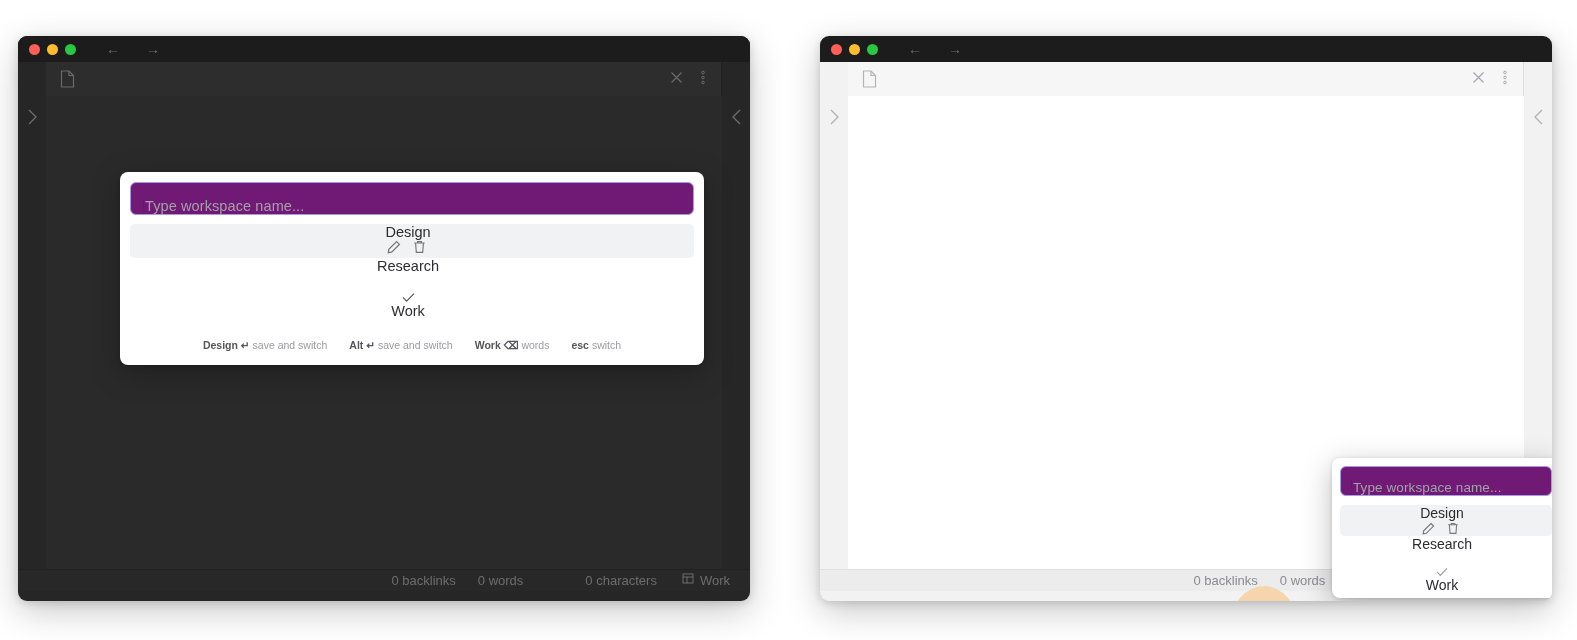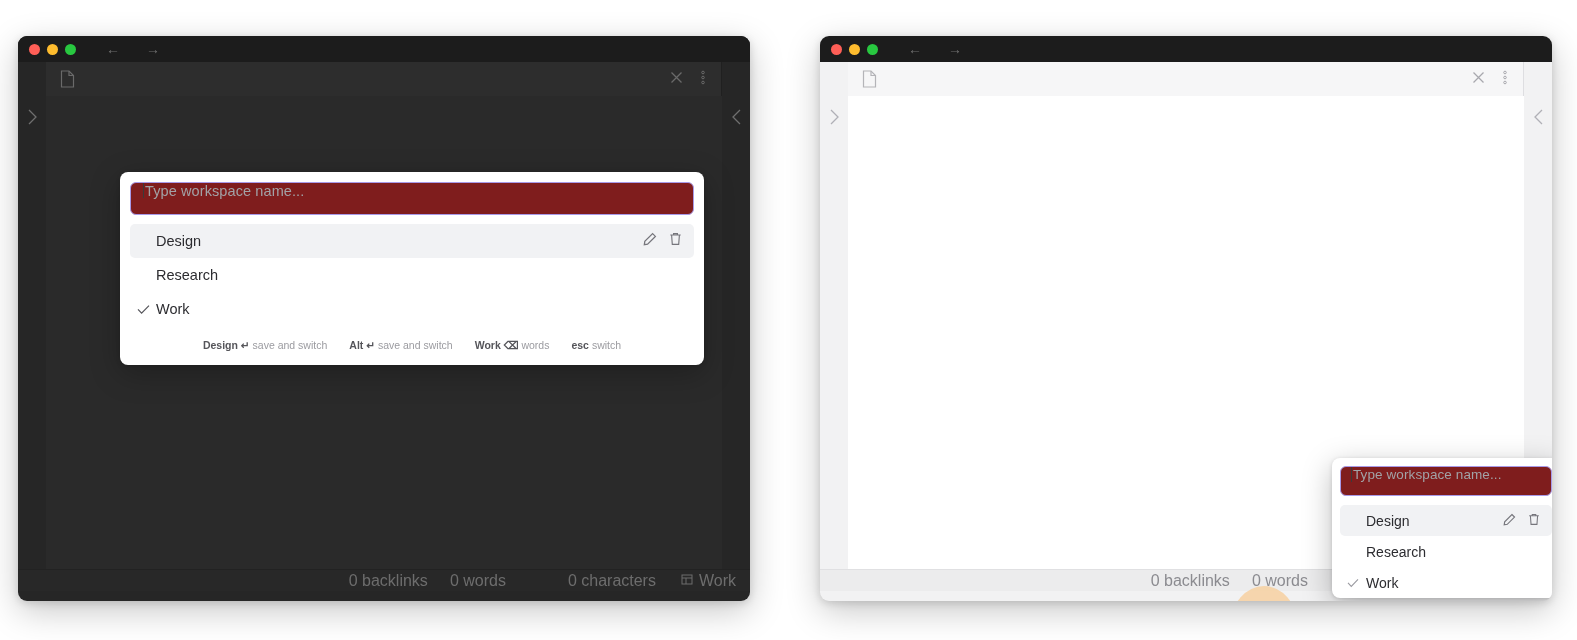--- a/index.html
+++ b/index.html
@@ -60,22 +60,22 @@
   .rail svg { display:block; }
   .content { flex:1; position:relative; }
 
   
   .statusbar {
     height:22px;
     display:flex;
     align-items:center;
     justify-content:flex-end;
     gap:0;
-    font-size:16px;
-    padding-right:14px;
+    font-size:13px;
+    padding-right:20px;
   }
   .st-item { padding:0 11px; white-space:nowrap; }
   .st-group { display:flex;gap:40px; }
   .st-ws { display:flex; align-items:center; gap:5px; padding-left:14px; }
 
   
   #win-dark { left:18px; top:36px; width:732px; height:565px; background:#262626; }
   #win-dark .tabstrip { background:#2a2a2a; }
   #win-dark .tab-left-pad, #win-dark .tab-right-pad { background:#262626; }
   #win-dark .tab { background:#2d2d2d; border-right:1px solid #202020; }
@@ -101,39 +101,40 @@
     border-radius:8px;
     box-shadow:0 8px 30px rgba(0,0,0,.26), 0 1px 4px rgba(0,0,0,.14);
     padding:10px 10px 0 10px;
     z-index:30;
   }
   .ws-input {
     width:100%;
     height:33px;
     border:1.6px solid #a89ae8;
     border-radius:6px;
-    background:#7f1d1d;
-    display:flex;
-    align-items:flex-start;
+    background:#701a75;
+    display:flex;
+    align-items:flex-end;
     padding:0 12px;
     position:relative;
   }
   .ws-caret {
     width:1px; height:15px; background:#3a3a3a; margin-right:1px;
   }
   .ws-placeholder { font-size:14.5px; color:#a2a2a6; letter-spacing:.1px; }
 
   .ws-list { margin-top:9px; }
   .ws-row {
     height:34px;
     display:flex;
     align-items:center;
     border-radius:5px;
     padding:0 8px 0 0;
     position:relative;
+    flex-direction:column;
   }
   .ws-row.active { background:#f1f2f4; }
   .ws-check { width:26px; display:flex; justify-content:center; align-items:center; }
   .ws-name { font-size:14.5px; color:#2c2c30; flex:1; }
   .ws-rowicons { display:flex; align-items:center; gap:12px; padding-right:4px; }
 
   .ws-hints {
     display:flex;
     justify-content:center;
     gap:22px;

